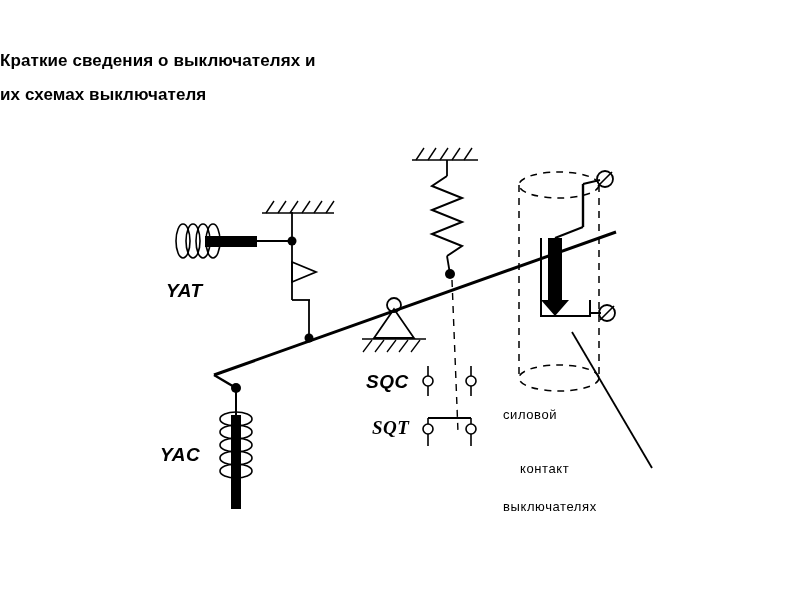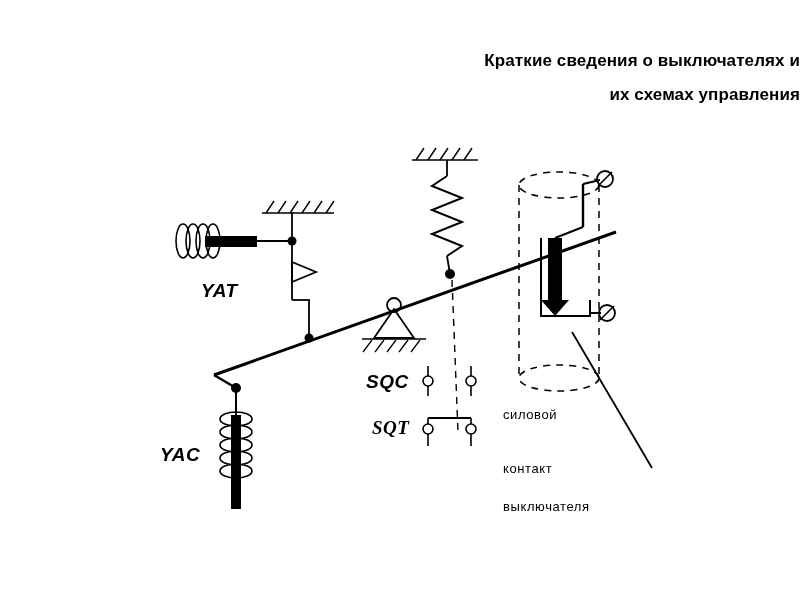--- a/index.html
+++ b/index.html
@@ -18,21 +18,21 @@
     position: relative;
     width: 800px;
     height: 600px;
     background: #ffffff;
   }
   .title-block {
     position: absolute;
     left: 0;
     top: 44px;
     width: 800px;
-    text-align: right;
+    text-align: left;
   }
   .title-line {
     font-size: 17px;
     font-weight: bold;
     line-height: 34px;
     color: #000000;
     letter-spacing: 0.1px;
   }
   #diagram {
     position: absolute;
@@ -58,21 +58,21 @@
     letter-spacing: 0.6px;
   }
 </style>
 </head>
 <body>
 
 <div id="slide">
 
   <div class="title-block">
     <div class="title-line">Краткие сведения о выключателях и</div>
-    <div class="title-line">их схемах управления</div>
+    <div class="title-line">их схемах выключателя</div>
   </div>
 
   <svg id="diagram" viewBox="0 0 800 600">
 
     <g>
       <line x1="214" y1="375" x2="616" y2="232" stroke="#000" stroke-width="3"></line>
     </g>
 
     <g>
 
@@ -199,22 +199,22 @@
         <line x1="590" y1="313" x2="601" y2="313" stroke="#000" stroke-width="2"></line>
         <circle cx="607" cy="313" r="8" fill="none" stroke="#000" stroke-width="1.8"></circle>
         <line x1="600" y1="320" x2="614" y2="306" stroke="#000" stroke-width="1.6"></line>
       </g>
 
       <line x1="572" y1="332" x2="652" y2="468" stroke="#000" stroke-width="1.8"></line>
     </g>
 
   </svg>
 
-  <div class="lbl lbl-italic" style="left:166px; top:280px;margin-left:35px;">YAT</div>
+  <div class="lbl lbl-italic" style="left:166px; top:280px;">YAT</div>
   <div class="lbl lbl-italic" style="left:160px; top:444px;">YAC</div>
   <div class="lbl lbl-italic" style="left:366px; top:371px;">SQC</div>
   <div class="lbl lbl-italic" style="left:372px; top:417px;font-family:Liberation Serif, serif;">SQT</div>
 
   <div class="lbl lbl-caption" style="left:503px; top:407px;">силовой</div>
-  <div class="lbl lbl-caption" style="left:503px; top:461px;text-align:right;">контакт</div>
-  <div class="lbl lbl-caption" style="left:503px; top:499px;">выключателя</div>
+  <div class="lbl lbl-caption" style="left:520px; top:461px;text-align:right;">контакт</div>
+  <div class="lbl lbl-caption" style="left:503px; top:499px;">выключателях</div>
 
 </div>
 
 </body></html>

